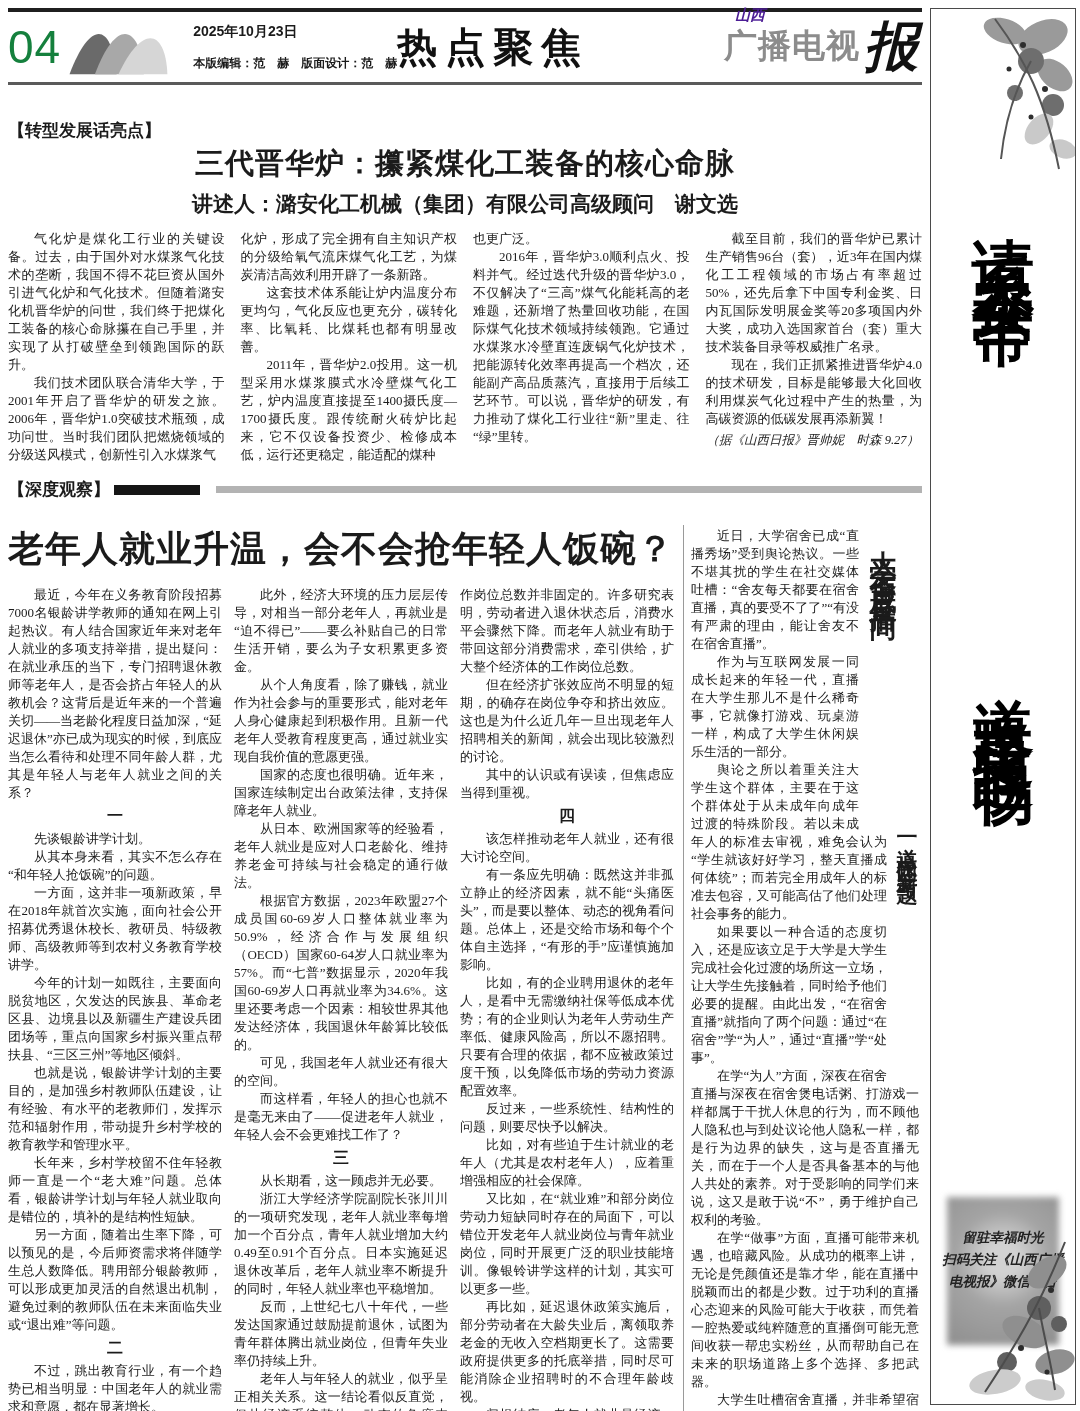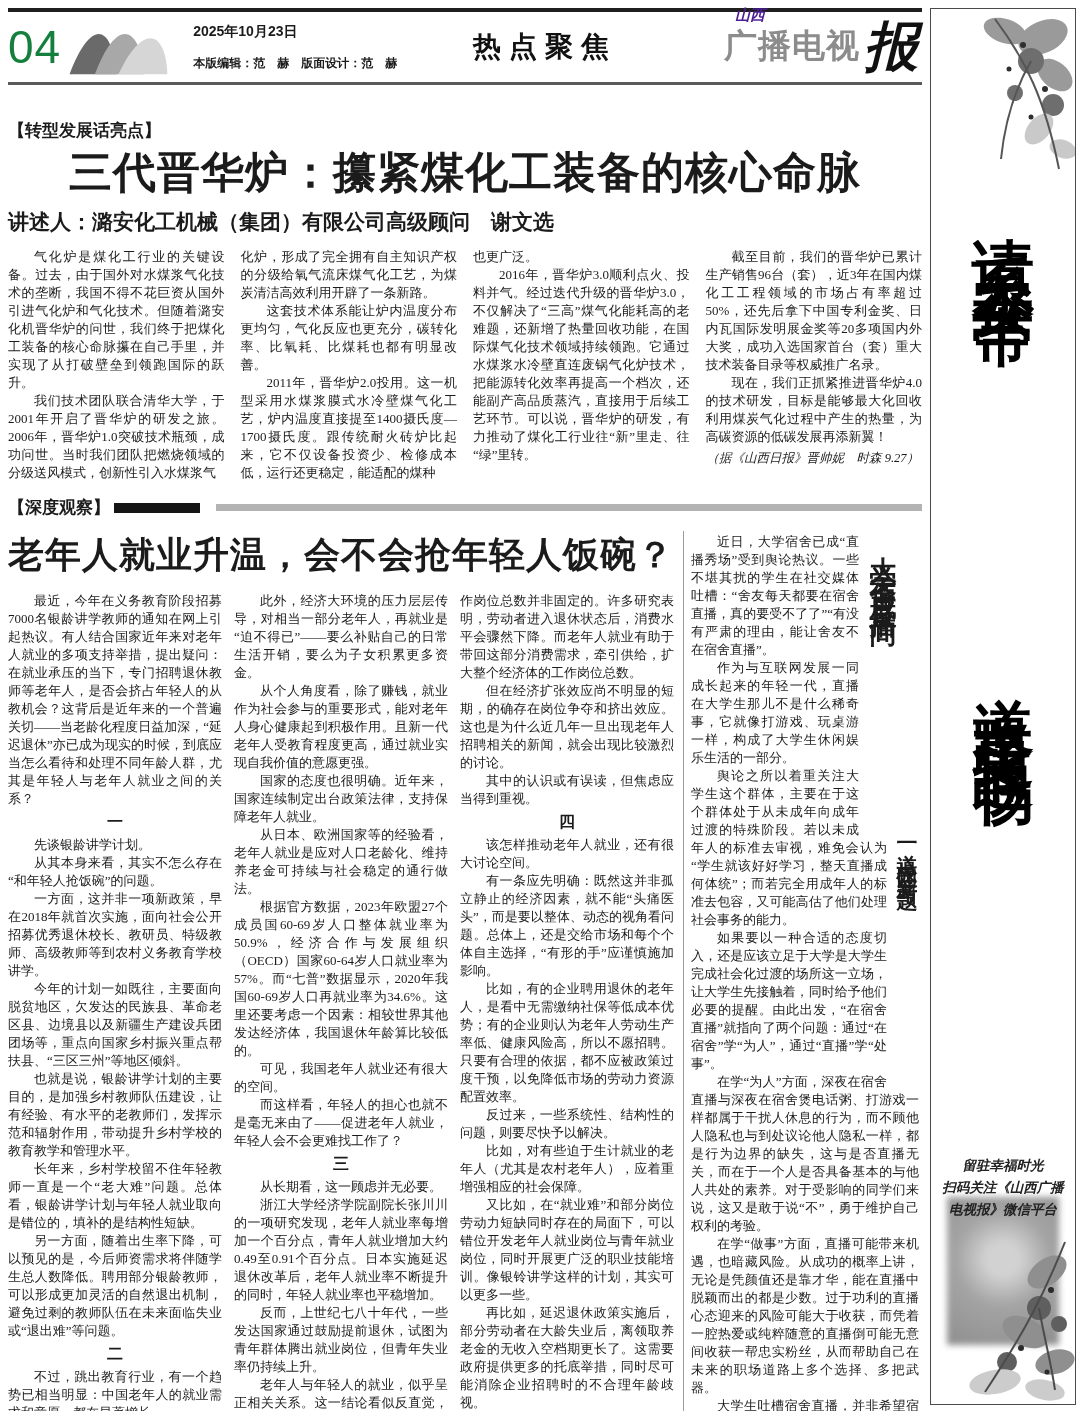--- a/index.html
+++ b/index.html
@@ -10,48 +10,48 @@
   
   .topbar{height:4px;background:#1f1f1f;margin-bottom:4px;}
   header{border-bottom:3px solid #5a5a5a;padding-bottom:4px;}
   .hrow{display:flex;align-items:center;height:62px;}
   .pagenum{font-family:"Liberation Sans","DejaVu Sans",sans-serif;font-size:46px;
            font-weight:500;color:#15803d;letter-spacing:1px;line-height:1;}
   .swoosh{height:58px;width:120px;margin-left:2px;flex:none;}
   .edinfo{margin-left:10px;font-family:"Liberation Sans","DejaVu Sans",sans-serif;}
   .eddate{font-size:14px;font-weight:bold;}
   .ededitors{font-size:12px;font-weight:bold;margin-top:14px;}
-  .focus{flex:1;text-align:center;font-family:"Liberation Sans","DejaVu Sans",sans-serif;
-         font-size:28px;font-weight:600;letter-spacing:8px;color:#111;}
+  .focus{flex:1;text-align:left;font-family:"Liberation Sans","DejaVu Sans",sans-serif;
+         font-size:40px;font-weight:600;letter-spacing:8px;color:#111;}
   .masthead{position:relative;width:225px;flex:none;text-align:right;padding-right:4px;}
   .mh-region{position:absolute;top:-14px;left:42px;font-size:15px;color:#4c1d95;
              font-style:italic;font-weight:bold;}
   .mh-main{font-family:"Liberation Sans","DejaVu Sans",sans-serif;font-size:33px;
            font-weight:bold;color:#8c8c8c;letter-spacing:1px;vertical-align:8px;}
   .mh-bao{font-size:54px;font-weight:bold;font-style:italic;color:#111;line-height:1;}
 
   
   .a1{margin-top:6px;}
   .a1label{font-family:"Liberation Sans","DejaVu Sans",sans-serif;font-size:17px;font-weight:bold;margin-top:34px;}
   .a1title{margin:2px 0 0;text-align:center;font-family:"Liberation Sans","DejaVu Sans",sans-serif;
-           font-size:43px;font-weight:bold;letter-spacing:1px;}
-  .a1sub{font-size:21px;font-weight:600;margin:6px 0 12px;}
+           font-size:29px;font-weight:bold;letter-spacing:1px;}
+  .a1sub{text-align:center;font-size:21px;font-weight:600;margin:6px 0 12px;}
   .a1cols{display:flex;gap:16px;height:240px;overflow:hidden;}
   .a1cols .col{flex:1;}
 
   
   .col p, .a3body p{margin:0;font-size:13px;line-height:18px;text-align:justify;text-indent:2em;}
   .col p.cont, .a3body p.cont{text-indent:0;}
   .col p.num{font-family:"Liberation Sans","DejaVu Sans",sans-serif;text-indent:0;
              text-align:center;font-weight:bold;font-size:16px;line-height:22px;margin:3px 0;}
   .col p.credit, .a3body p.credit{text-indent:0;text-align:right;font-style:italic;
              font-size:12.5px;margin-top:3px;padding-right:3px;}
 
   
-  .divrow{display:flex;align-items:center;margin:8px 0 8px;}
+  .divrow{display:flex;align-items:center;margin:8px 0 20px;}
   .a2label{font-family:"Liberation Sans","DejaVu Sans",sans-serif;font-size:17px;
            font-weight:bold;flex:none;}
   .bar-black{width:86px;height:10px;background:#151515;margin-left:4px;flex:none;}
   .bar-gray{flex:1;height:7px;background:#b3b3b3;margin-left:16px;}
 
   
   .bottom{display:flex;margin-top:2px;height:938px;overflow:hidden;}
   .a2{width:666px;flex:none;}
   .a2title{margin:4px 0 12px;text-align:center;font-family:"Liberation Sans","DejaVu Sans",sans-serif;
            font-size:36px;font-weight:bold;letter-spacing:1px;}
@@ -75,21 +75,21 @@
   .flower.top{top:0;right:0;width:140px;height:165px;}
   .flower.bottom{bottom:2px;right:0;width:120px;height:190px;}
   .slogan{position:absolute;left:50%;transform:translateX(-50%);writing-mode:vertical-rl;
           font-size:62px;font-weight:900;color:#000;letter-spacing:17px;line-height:1;
           font-family:"Liberation Serif","DejaVu Serif",serif;}
   .slogan.s1{top:178px;}
   .slogan.s2{top:640px;}
   .qr{position:absolute;top:1188px;left:50%;transform:translateX(-50%);width:112px;height:148px;
       background:radial-gradient(circle at 50% 42%,#d2d2d2 0 16%,#a4a4a4 46%,#8e8e8e 100%);
       filter:blur(3px);}
-  .qrcap{position:absolute;top:1146px;left:0;width:100%;text-align:center;}
+  .qrcap{position:absolute;top:1218px;left:0;width:100%;text-align:center;}
   .qrcap div{font-size:13.5px;font-style:italic;font-weight:bold;color:#222;line-height:22px;}
 </style>
 </head>
 <body>
 
 <div class="page">
   <div class="main">
 
     <header>
       <div class="topbar"></div>

